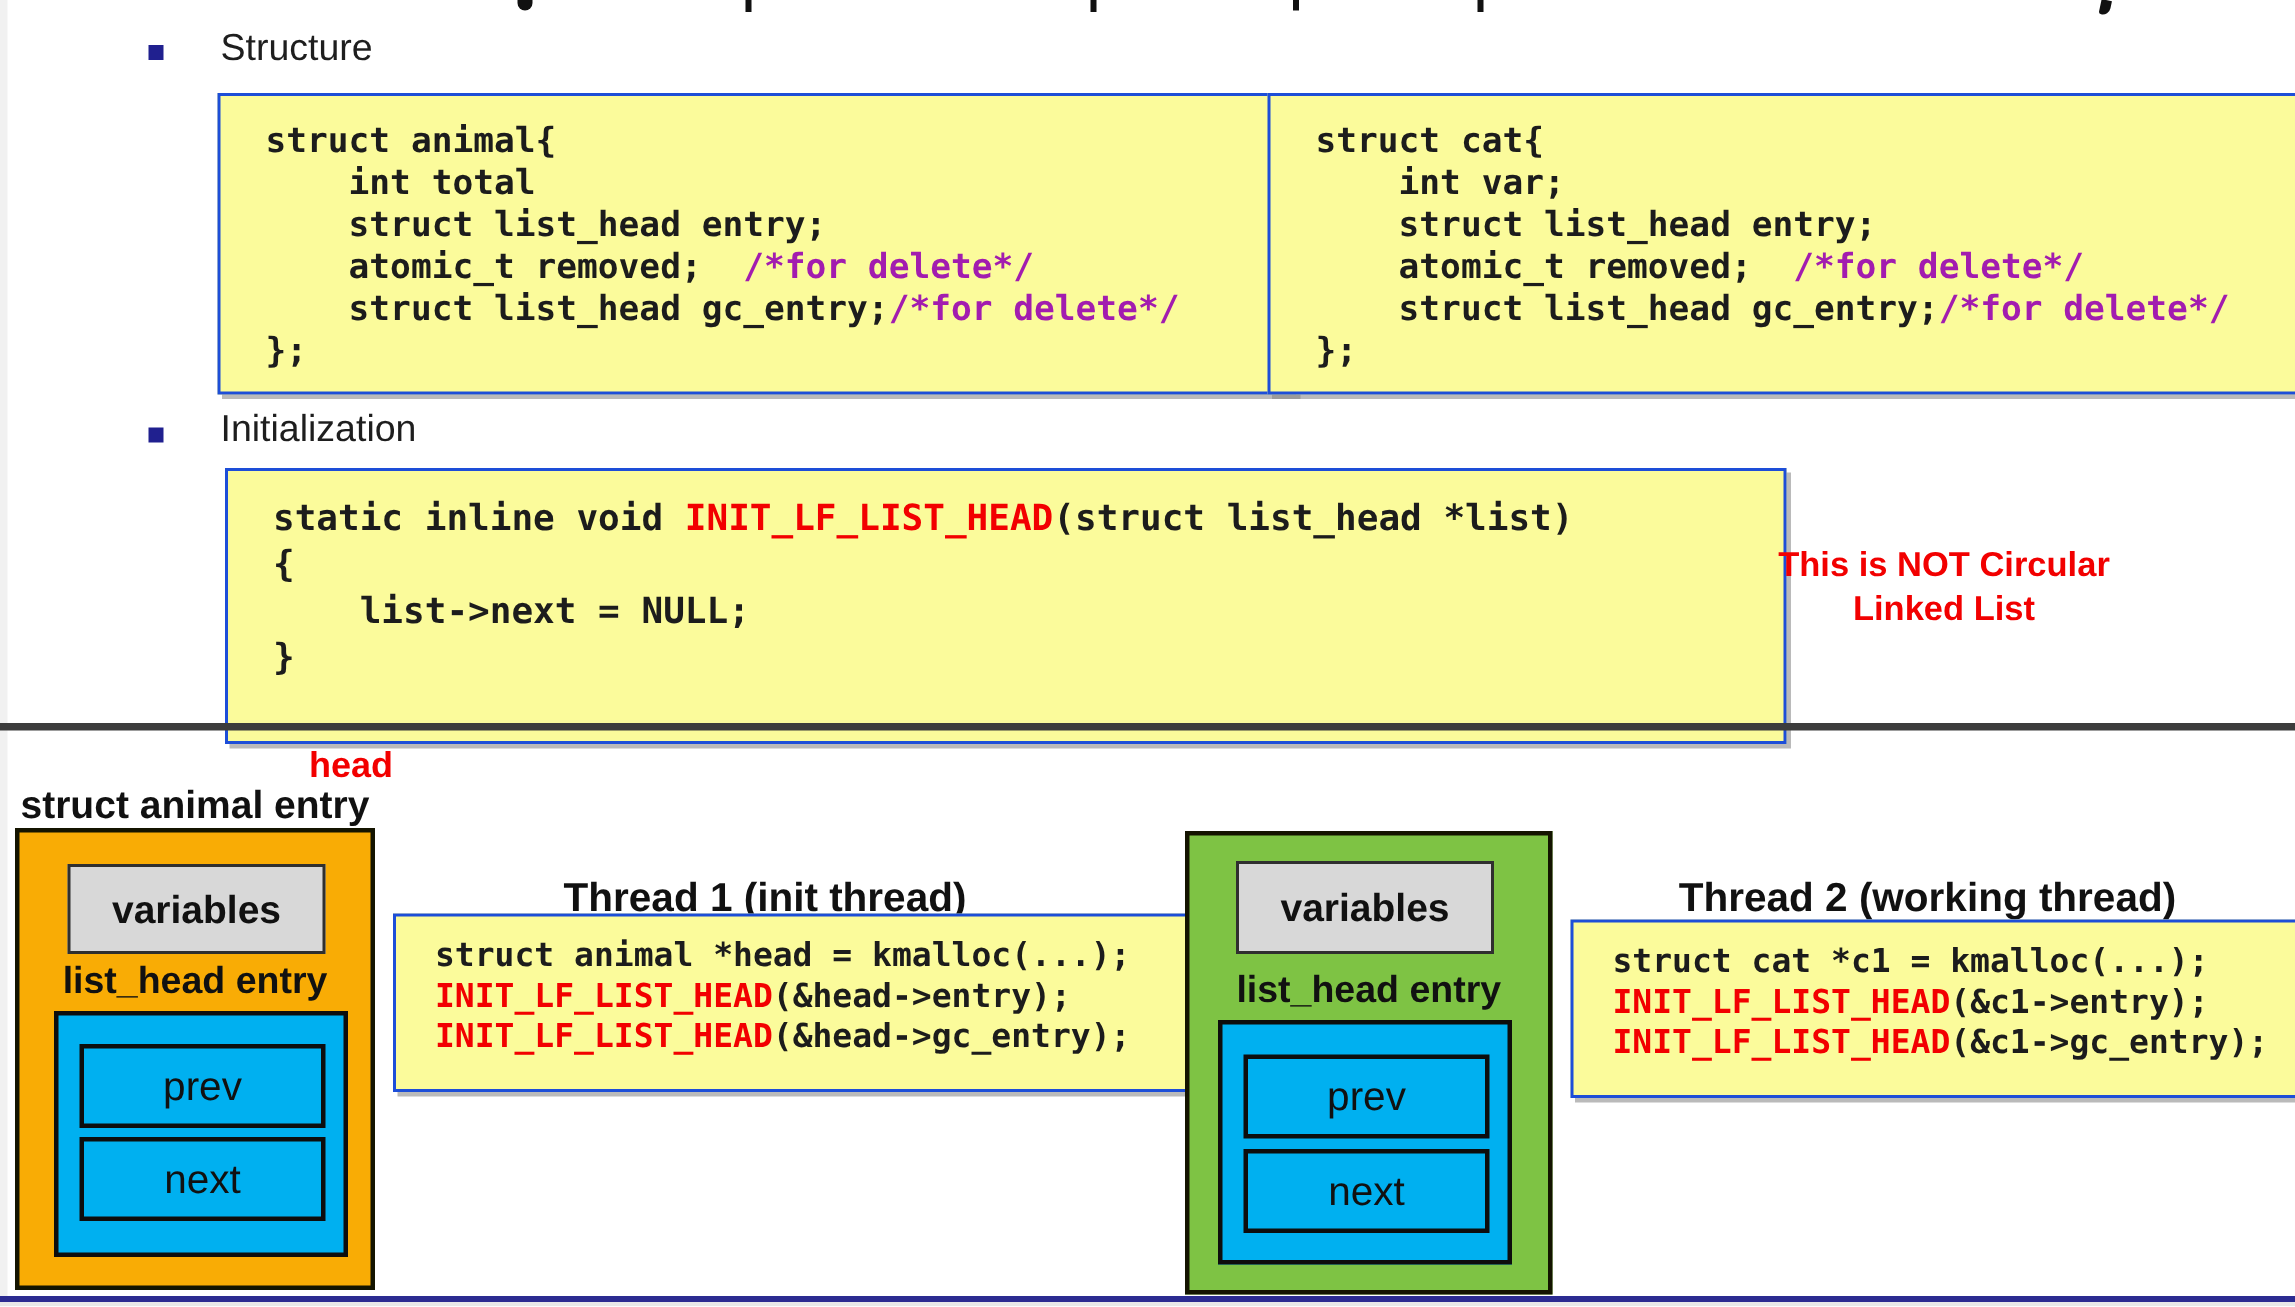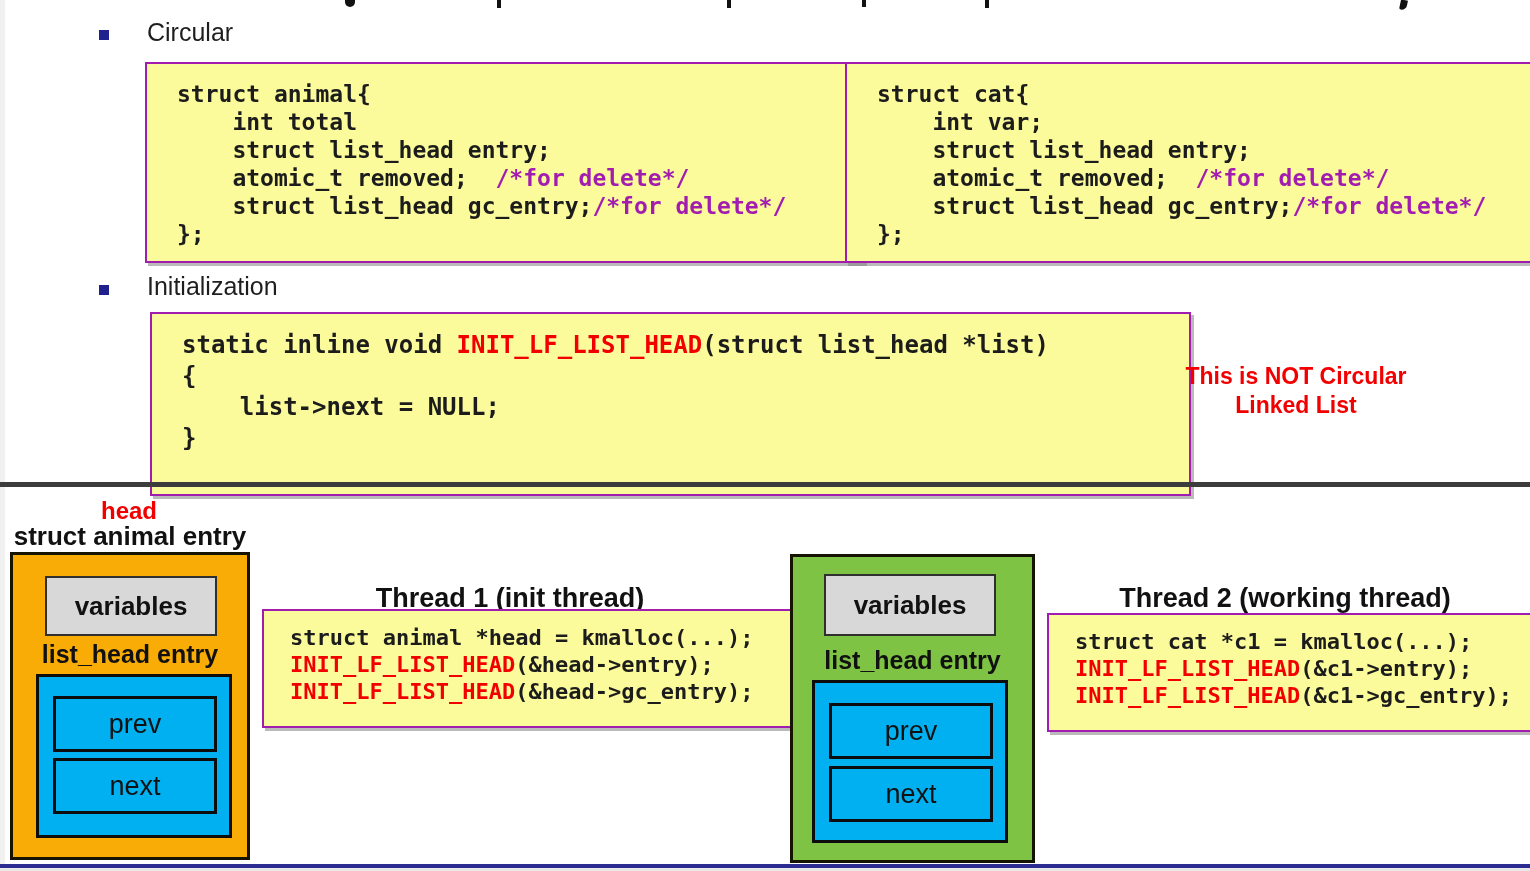--- a/index.html
+++ b/index.html
@@ -10,21 +10,21 @@
   .edge-strip{position:absolute;left:0;top:0;width:5px;height:871px;background:#f1f1f1;}
   
   .frag{position:absolute;top:0;background:#111;}
   .frag.loop{border-radius:0 0 5px 5px;}
   .frag.tail{border-radius:0 0 6px 2px;transform:rotate(12deg);}
   
   .bullet{position:absolute;width:10px;height:10px;background:#20208f;}
   .bullet-label{position:absolute;font-size:25px;color:#1e1e1e;}
   
   .code-box{
-    position:absolute;background:#fbfb9b;border:2px solid #a21caf;
+    position:absolute;background:#fbfb9b;border:2px solid #1d4ed8;
     box-shadow:3px 3px 0 rgba(130,130,130,.55);
     font-family:"DejaVu Sans Mono",monospace;font-weight:bold;color:#1c1c1c;
   }
   .code-line{white-space:pre;}
   .code-line span{white-space:pre;}
   .cmt{color:#a21caf;}
   .red{color:#f20000;}
   .box-struct{font-size:23px;line-height:28px;padding:16px 0 0 30px;}
   .box-init{font-size:24px;line-height:31px;padding:16px 0 0 30px;}
   .box-thread{font-size:22px;line-height:27px;padding:13px 0 0 26px;}
@@ -55,21 +55,21 @@
   <div class="edge-strip"></div>
 
   <div class="frag loop" style="left:345px;width:10px;height:7px;"></div>
   <div class="frag" style="left:497px;width:4px;height:8px;"></div>
   <div class="frag" style="left:727px;width:4px;height:8px;"></div>
   <div class="frag" style="left:862px;width:4px;height:7px;"></div>
   <div class="frag" style="left:985px;width:4px;height:8px;"></div>
   <div class="frag tail" style="left:1400px;width:7px;height:10px;"></div>
 
   <div class="bullet" style="left:99px;top:30px;"></div>
-  <div class="bullet-label" style="left:147px;top:18px;">Circular</div>
+  <div class="bullet-label" style="left:147px;top:18px;">Structure</div>
 
   <div class="code-box box-struct" style="left:145px;top:62px;width:685px;height:181px;">
     <div class="code-line"><span>struct animal{</span></div>
     <div class="code-line"><span>    int total</span></div>
     <div class="code-line"><span>    struct list_head entry;</span></div>
     <div class="code-line"><span>    atomic_t removed;  </span><span class="cmt">/*for delete*/</span></div>
     <div class="code-line"><span>    struct list_head gc_entry;</span><span class="cmt">/*for delete*/</span></div>
     <div class="code-line"><span>};</span></div>
   </div>
 
@@ -92,21 +92,21 @@
     <div class="code-line"><span>}</span></div>
   </div>
 
   <div class="note" style="left:1162px;top:362px;width:268px;">
     <div>This is NOT Circular</div>
     <div>Linked List</div>
   </div>
 
   <div class="divider" style="top:482px;height:5px;"></div>
 
-  <div class="diag-label head-label" style="left:9px;top:497px;width:240px;">head</div>
+  <div class="diag-label head-label" style="left:22px;top:497px;width:240px;text-align:right;">head</div>
   <div class="diag-label struct-title" style="left:0px;top:521px;width:260px;">struct animal entry</div>
 
   <div class="struct-box" style="left:10px;top:552px;width:240px;height:308px;background:#f9ac05;"></div>
   <div class="vars-box" style="left:45px;top:576px;width:172px;height:60px;">variables</div>
   <div class="diag-label entry-label" style="left:10px;top:640px;width:240px;">list_head entry</div>
   <div class="lh-box" style="left:36px;top:674px;width:196px;height:164px;">
     <div class="ptr-box" style="left:14px;top:19px;width:164px;height:56px;">prev</div>
     <div class="ptr-box" style="left:14px;top:81px;width:164px;height:56px;">next</div>
   </div>
 

